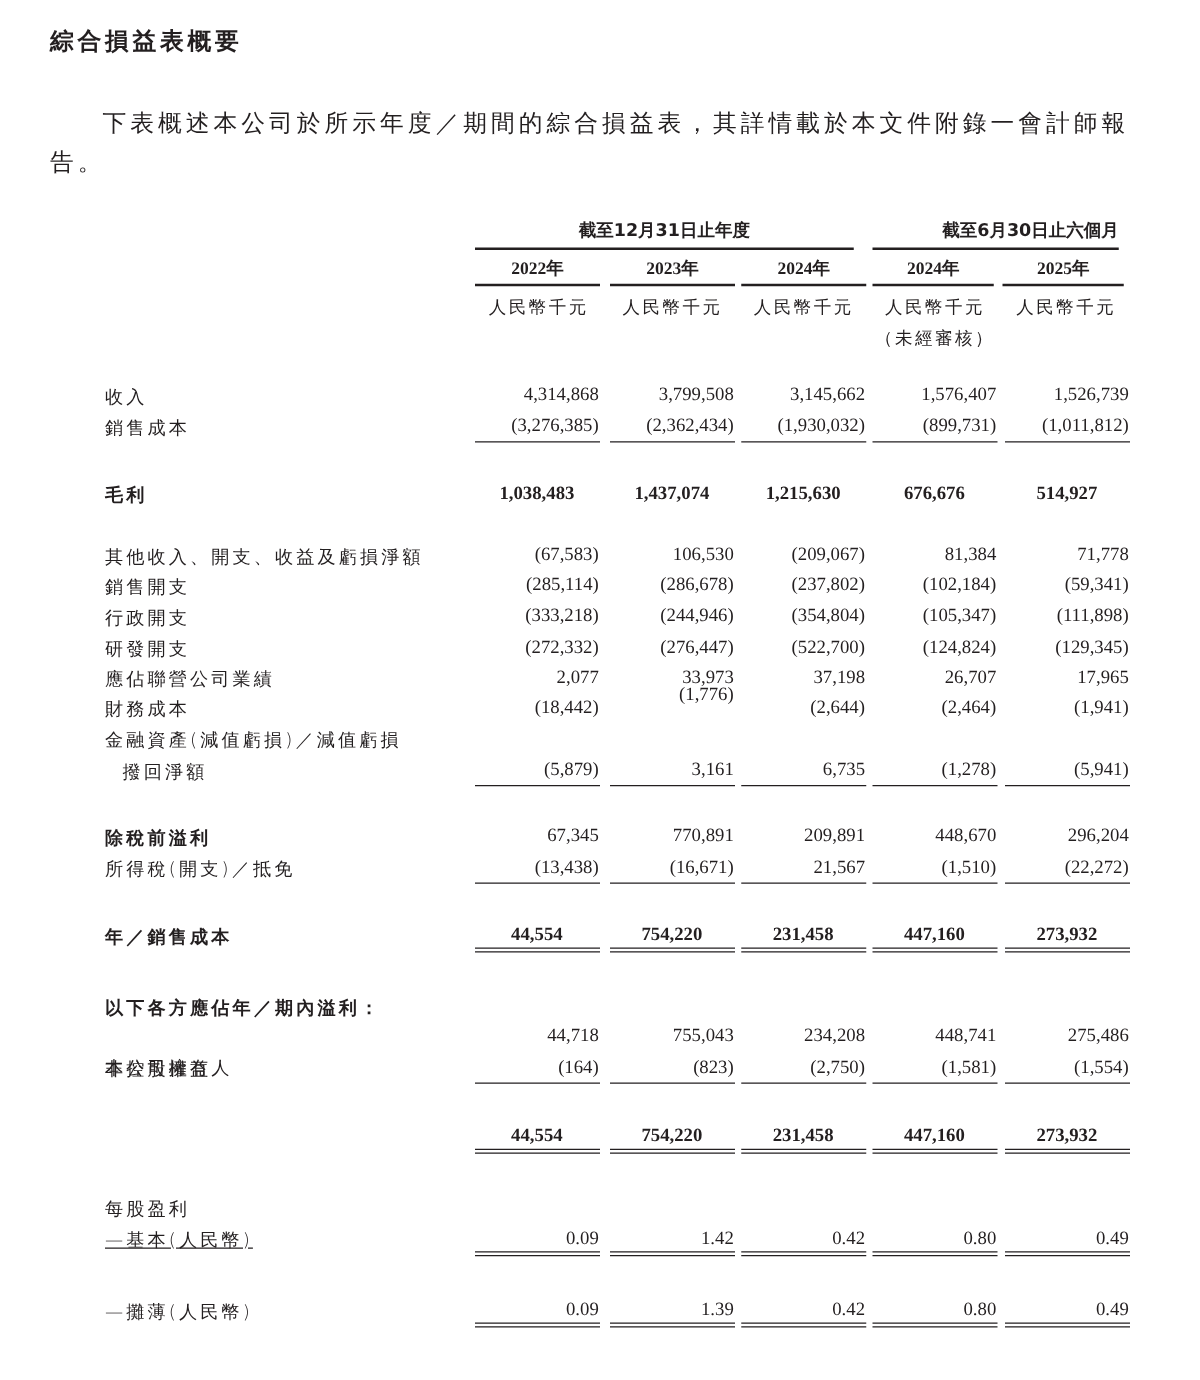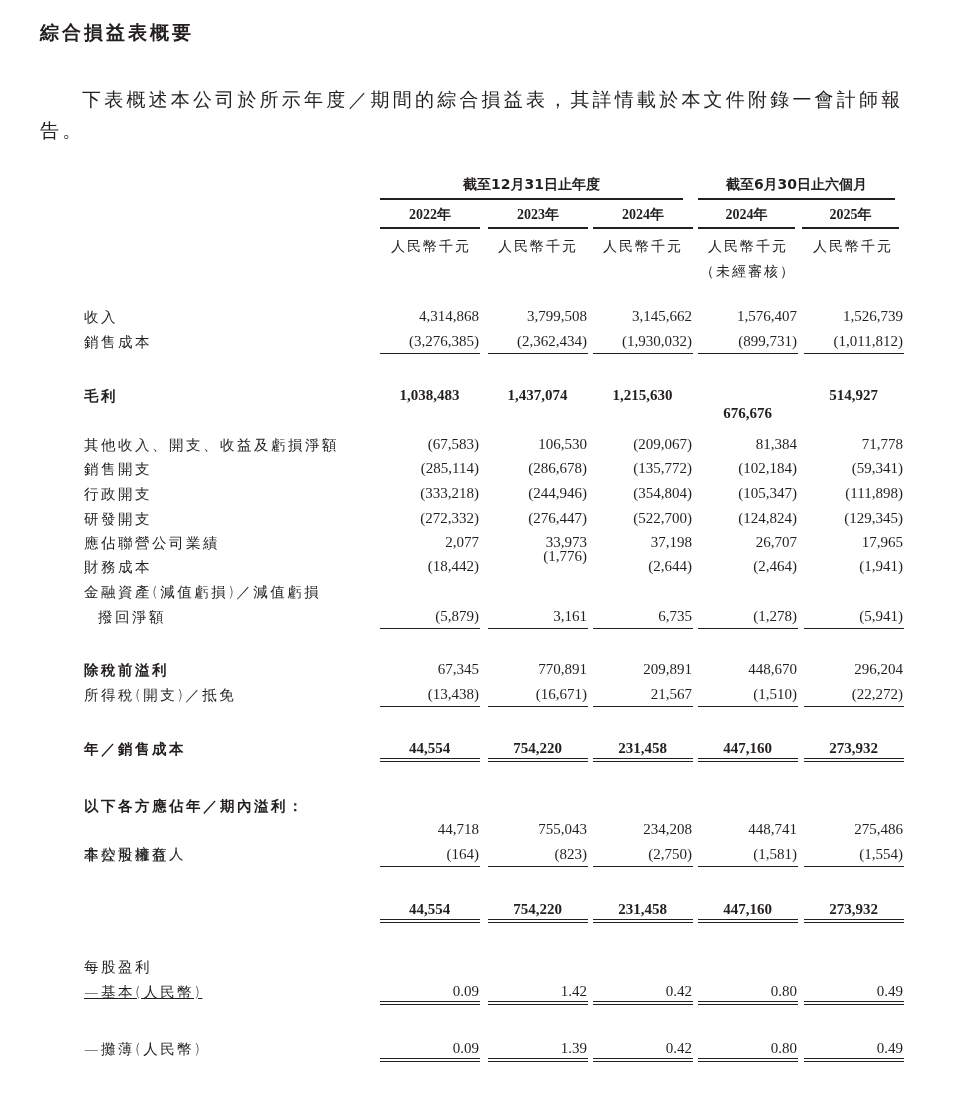--- a/index.html
+++ b/index.html
@@ -25,21 +25,21 @@
 </style>
 </head>
 <body>
 
 <div class="title">綜合損益表概要</div>
 <div class="para">下表概述本公司於所示年度／期間的綜合損益表，其詳情載於本文件附錄一會計師報告。</div>
 
 <div>
 
   <div class="grp" style="left:380px;width:303px;">截至12月31日止年度</div>
-  <div class="grp" style="left:698px;width:197px;">截至6月30日止六個月</div>
+  <div class="grp" style="left:698px;width:197px;text-align:right;">截至6月30日止六個月</div>
 
   <div class="yr" style="left:380px;width:100px;">2022年</div>
   <div class="yr" style="left:488px;width:100px;">2023年</div>
   <div class="yr" style="left:593px;width:100px;">2024年</div>
   <div class="yr" style="left:698px;width:97px;">2024年</div>
   <div class="yr" style="left:802px;width:97px;">2025年</div>
 
   <div class="unit" style="left:380px;width:102px;">人民幣千元</div>
   <div class="unit" style="left:487px;width:102px;">人民幣千元</div>
   <div class="unit" style="left:592px;width:102px;">人民幣千元</div>
@@ -58,32 +58,32 @@
     <div class="lbl" style="top: 333px;">銷售成本</div>
     <div class="num ul" style="left: 380px; width: 100px; top: 333px; height: 21px;">(3,276,385)</div>
     <div class="num ul" style="left: 488px; width: 100px; top: 333px; height: 21px;">(2,362,434)</div>
     <div class="num ul" style="left: 593px; width: 100px; top: 333px; height: 21px;">(1,930,032)</div>
     <div class="num ul" style="left: 698px; width: 100px; top: 333px; height: 21px;">(899,731)</div>
     <div class="num ul" style="left: 804px; width: 100px; top: 333px; height: 21px;">(1,011,812)</div>
     <div class="lbl b" style="top: 387px;">毛利</div>
     <div class="num b" style="left: 380px; width: 100px; top: 387px; height: 21px;">1,038,483</div>
     <div class="num b" style="left: 488px; width: 100px; top: 387px; height: 21px;">1,437,074</div>
     <div class="num b" style="left: 593px; width: 100px; top: 387px; height: 21px;">1,215,630</div>
-    <div class="num b" style="left: 698px; width: 100px; top: 387px; height: 21px; margin-top: 18px;">676,676</div>
+    <div class="num b" style="left: 698px; width: 100px; top: 387px; height: 21px;">676,676</div>
     <div class="num b" style="left: 804px; width: 100px; top: 387px; height: 21px;">514,927</div>
     <div class="lbl" style="top: 436px;">其他收入、開支、收益及虧損淨額</div>
     <div class="num" style="left: 380px; width: 100px; top: 436px; height: 21px;">(67,583)</div>
     <div class="num" style="left: 488px; width: 100px; top: 436px; height: 21px;">106,530</div>
     <div class="num" style="left: 593px; width: 100px; top: 436px; height: 21px;">(209,067)</div>
     <div class="num" style="left: 698px; width: 100px; top: 436px; height: 21px;">81,384</div>
     <div class="num" style="left: 804px; width: 100px; top: 436px; height: 21px;">71,778</div>
     <div class="lbl" style="top: 460px;">銷售開支</div>
     <div class="num" style="left: 380px; width: 100px; top: 460px; height: 21px;">(285,114)</div>
     <div class="num" style="left: 488px; width: 100px; top: 460px; height: 21px;">(286,678)</div>
-    <div class="num" style="left: 593px; width: 100px; top: 460px; height: 21px;">(135,772)</div>
+    <div class="num" style="left: 593px; width: 100px; top: 460px; height: 21px;">(237,802)</div>
     <div class="num" style="left: 698px; width: 100px; top: 460px; height: 21px;">(102,184)</div>
     <div class="num" style="left: 804px; width: 100px; top: 460px; height: 21px;">(59,341)</div>
     <div class="lbl" style="top: 485px;">行政開支</div>
     <div class="num" style="left: 380px; width: 100px; top: 485px; height: 21px;">(333,218)</div>
     <div class="num" style="left: 488px; width: 100px; top: 485px; height: 21px;">(244,946)</div>
     <div class="num" style="left: 593px; width: 100px; top: 485px; height: 21px;">(354,804)</div>
     <div class="num" style="left: 698px; width: 100px; top: 485px; height: 21px;">(105,347)</div>
     <div class="num" style="left: 804px; width: 100px; top: 485px; height: 21px;">(111,898)</div>
     <div class="lbl" style="top: 510px;">研發開支</div>
     <div class="num" style="left: 380px; width: 100px; top: 510px; height: 21px;">(272,332)</div>

